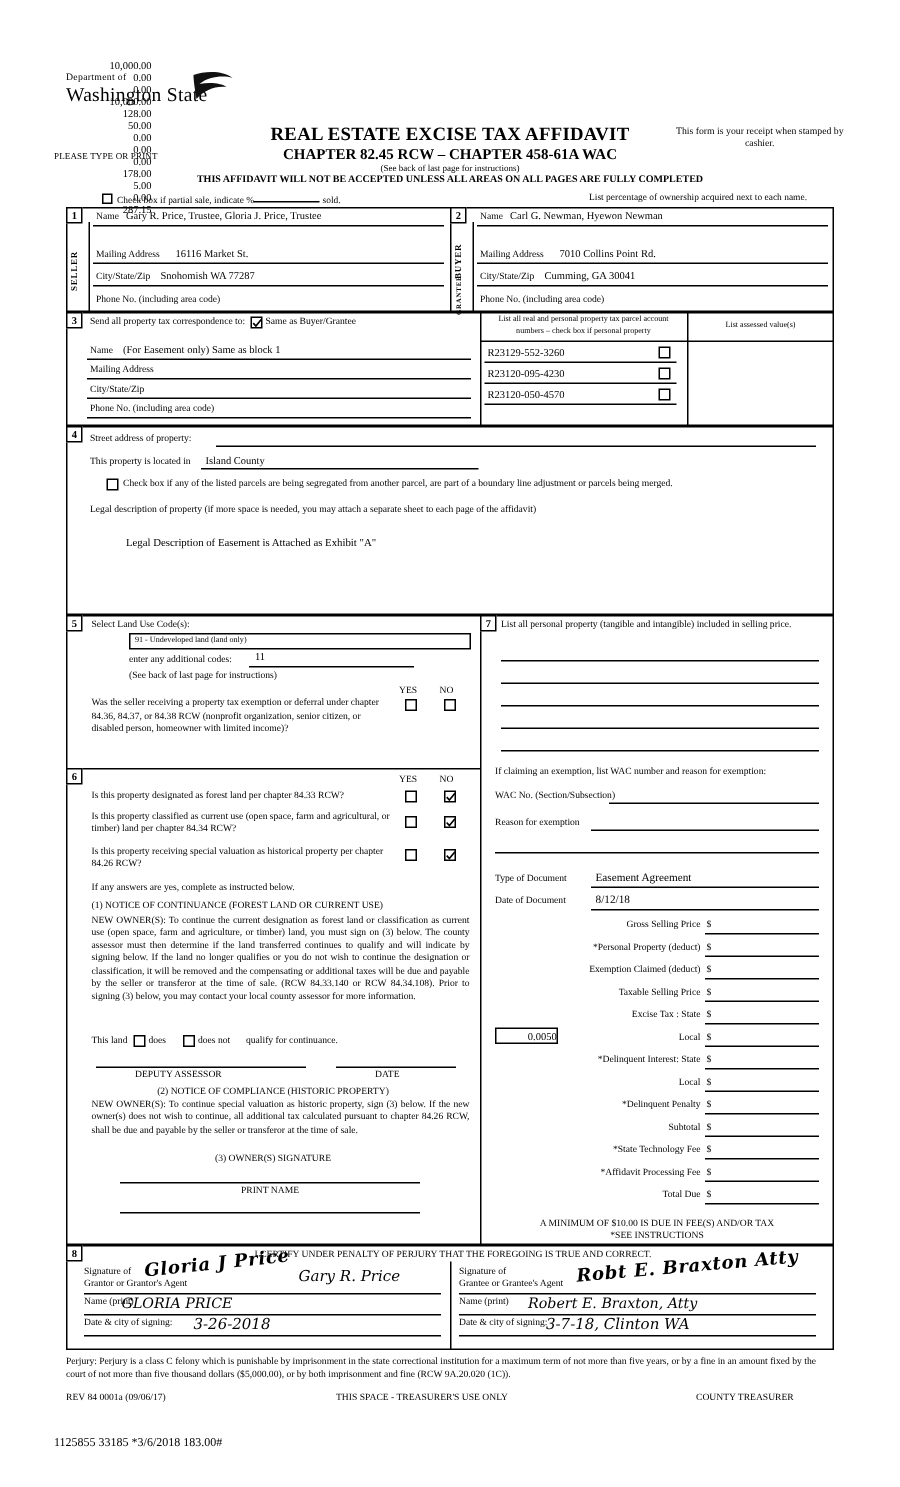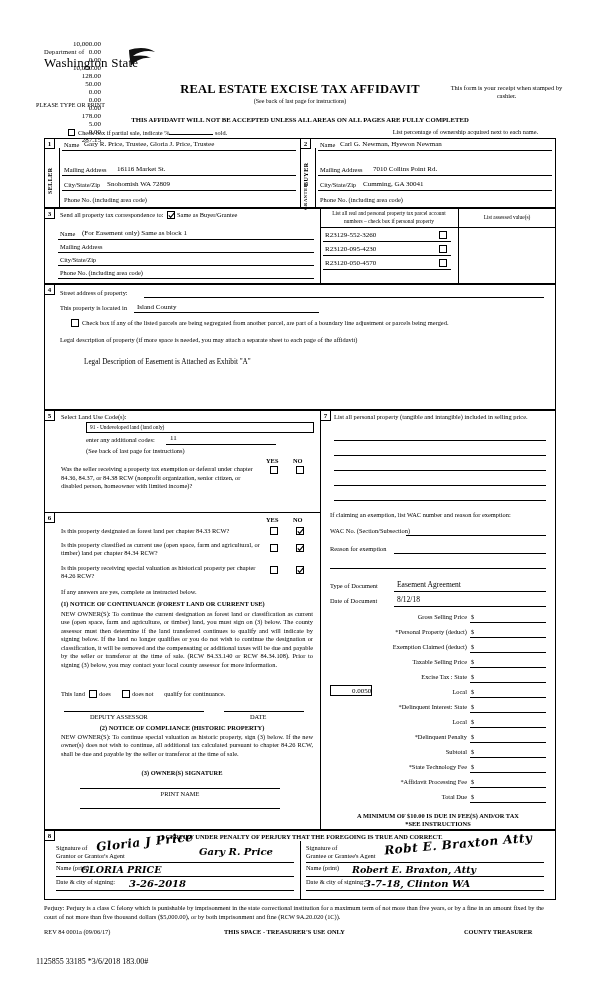--- a/index.html
+++ b/index.html
@@ -66,21 +66,21 @@
   .val { position:absolute; font-size:7px; font-family:"Liberation Serif", serif; }
   .cb { display:inline-block; width:7px; height:7px; border:1px solid #000; }
   .cbx { position:absolute; width:7.5px; height:7.5px; border:1px solid #000; }
   .vert {
     position:absolute; font-size:6px; font-weight:bold; letter-spacing:.5px;
     writing-mode:vertical-rl; transform:rotate(180deg); text-align:center;
   }
   .hr { position:absolute; border-top:1px solid #000; }
   .vr { position:absolute; border-left:1px solid #000; }
   .tiny { font-size:5.4px; }
-  .b { font-weight:bold; }
+  .b { font-weight:normal; }
   .ctr { text-align:center; }
   .money { font-size:7px; text-align:right; }
   
   .hand { font-family:"DejaVu Serif", serif; font-style:italic; font-size:9px; }
   .sig {
     font-family:"DejaVu Serif", serif; font-style:italic;
     font-weight:bold; font-size:12px; letter-spacing:.5px;
   }
   .bottomline {
     position:absolute; left:36px; top:957px; font-size:8px;
@@ -100,20 +100,21 @@
       <div class="d3">Washington State</div>
     </div>
     <div class="logo">
       <svg width="30" height="26" viewBox="0 0 30 26">
         <path d="M2 4 C10 1, 22 1, 28 6 C22 4, 12 5, 6 10 C12 9, 20 9, 24 12 C17 11, 9 14, 4 20 C3 14, 2 8, 2 4 Z" fill="#111"></path>
       </svg>
     </div>
 
     <div class="title">
       <div class="t1">REAL ESTATE EXCISE TAX AFFIDAVIT</div>
+      <div class="t2">CHAPTER 82.45 RCW – CHAPTER 458-61A WAC</div>
       <div class="t3">(See back of last page for instructions)</div>
     </div>
     <div class="receipt">This form is your receipt when stamped by cashier.</div>
     <div class="ptp">PLEASE TYPE OR PRINT</div>
     <div class="warn">THIS AFFIDAVIT WILL NOT BE ACCEPTED UNLESS ALL AREAS ON ALL PAGES ARE FULLY COMPLETED</div>
 
     <div class="chkline">
       <span class="cb"></span><span>Check box if partial sale, indicate %</span><span class="gap"></span>&nbsp;<span>sold.</span>
       <span class="right">List percentage of ownership acquired next to each name.</span>
     </div>
@@ -132,21 +133,21 @@
 
     <div class="lbl" style="left:30px; top:101px;">Name</div>
     <div class="val" style="left:50px; top:100px; width:210px;">Gary R. Price, Trustee, Gloria J. Price, Trustee</div>
     <div class="hr" style="left:28px; top:110px; width:234px;"></div>
 
     <div class="lbl" style="left:30px; top:126px;">Mailing Address</div>
     <div class="val" style="left:83px; top:125px; width:175px;">16116 Market St.</div>
     <div class="hr" style="left:28px; top:135px; width:234px;"></div>
 
     <div class="lbl" style="left:30px; top:141px;">City/State/Zip</div>
-    <div class="val" style="left:73px; top:140px; width:185px;">Snohomish WA 72809</div>
+    <div class="val" style="left:73px; top:140px; width:185px;">Snohomish WA 77287</div>
     <div class="hr" style="left:28px; top:150px; width:234px;"></div>
 
     <div class="lbl" style="left:30px; top:156px;">Phone No. (including area code)</div>
     <div class="val" style="left:112px; top:155px; width:145px;"></div>
 
     <div class="lbl" style="left:286px; top:101px;">Name</div>
     <div class="val" style="left:306px; top:100px; width:210px;">Carl G. Newman, Hyewon Newman</div>
     <div class="hr" style="left:284px; top:110px; width:234px;"></div>
 
     <div class="lbl" style="left:286px; top:126px;">Mailing Address</div>

